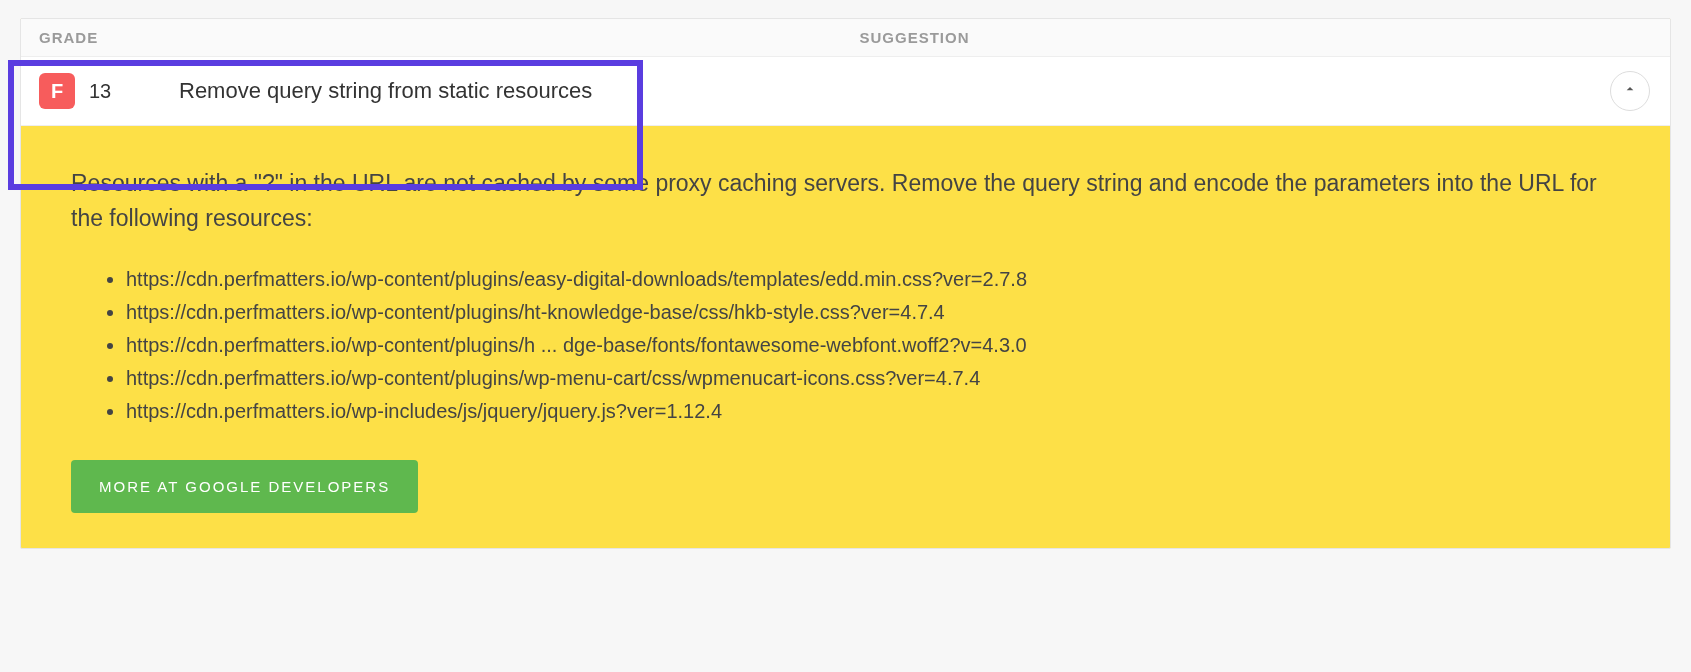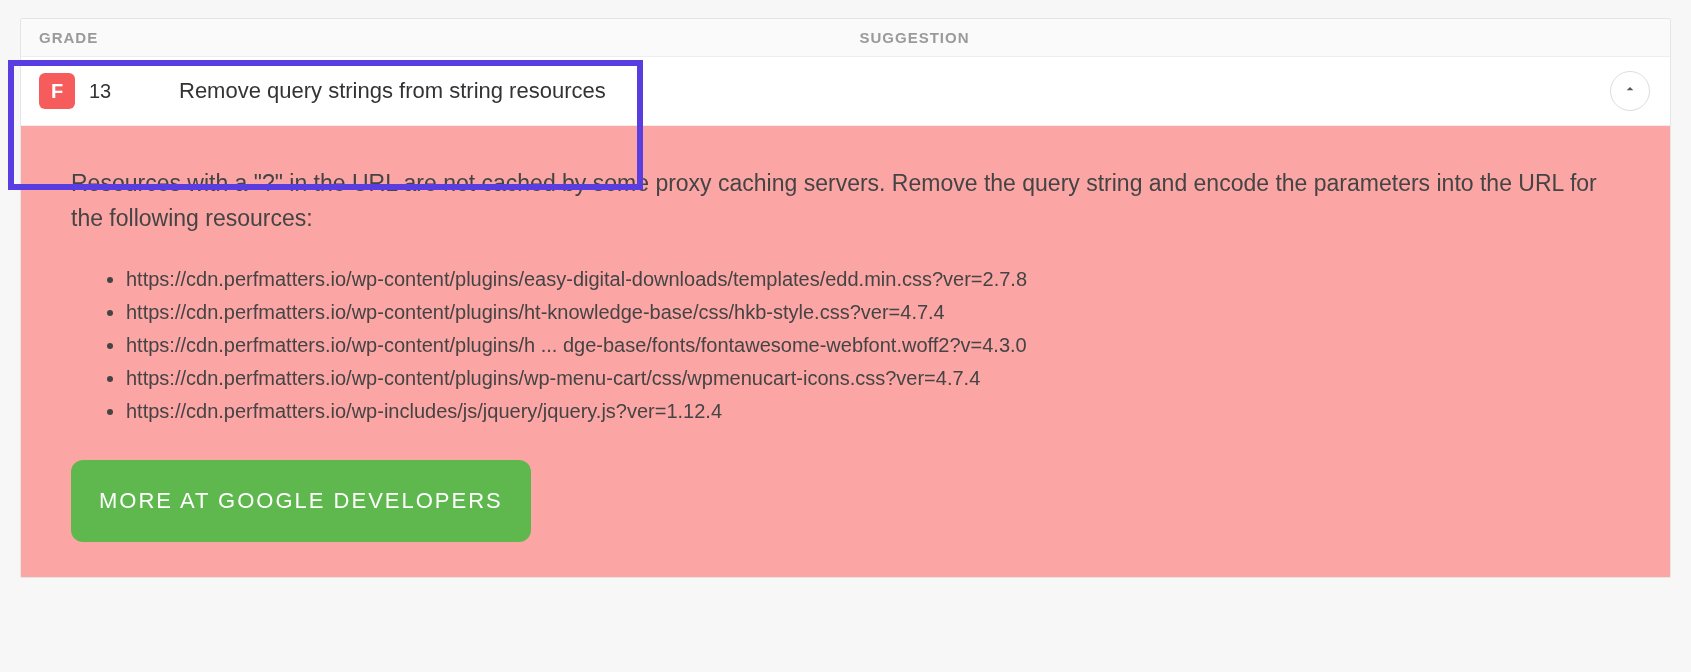--- a/index.html
+++ b/index.html
@@ -16,21 +16,21 @@
     .container {
       padding: 18px 20px 0 20px;
     }
     .section-title {
       font-size: 29px;
       font-weight: 400;
       color: #333;
       margin-bottom: 18px;
     }
     .panel {
-      background: #fca5a5;
+      background: #fde047;
       border: 1px solid #e5e5e5;
       border-radius: 2px;
     }
     .panel-header-row {
       display: flex;
       align-items: center;
       padding: 10px 20px 10px 18px;
       border-bottom: 1px solid #eee;
       background: #fafafa;
     }
@@ -129,27 +129,27 @@
     }
     .resource-list li {
       font-size: 20px;
       line-height: 1.65;
       color: #444;
     }
     .action-btn {
       display: inline-block;
       background: #5fb84e;
       color: #fff;
-      font-size: 22px;
+      font-size: 15px;
       font-weight: 500;
       letter-spacing: 2px;
       text-transform: uppercase;
-      padding: 28px 28px;
+      padding: 18px 28px;
       border: none;
-      border-radius: 12px;
+      border-radius: 4px;
       cursor: pointer;
     }
     .outer-wrap {
       position: relative;
     }
   </style>
 </head>
 <body>
 
 <div class="container outer-wrap">
@@ -160,21 +160,21 @@
     <div class="panel-header-row">
       <div class="col-grade-header">GRADE</div>
       <div class="col-suggestion-header">SUGGESTION</div>
     </div>
 
     <div class="insight-row">
       <div class="grade-cell">
         <div class="grade-badge">F</div>
         <div class="grade-score">13</div>
       </div>
-      <div class="suggestion-cell">Remove query strings from string resources</div>
+      <div class="suggestion-cell">Remove query string from static resources</div>
       <div class="collapse-btn">
         <span>
           <svg viewBox="0 0 24 24">
               <path d="M7 14l5-5 5 5z"></path>
             </svg>
         </span>
       </div>
     </div>
 
     <div class="panel-body">

